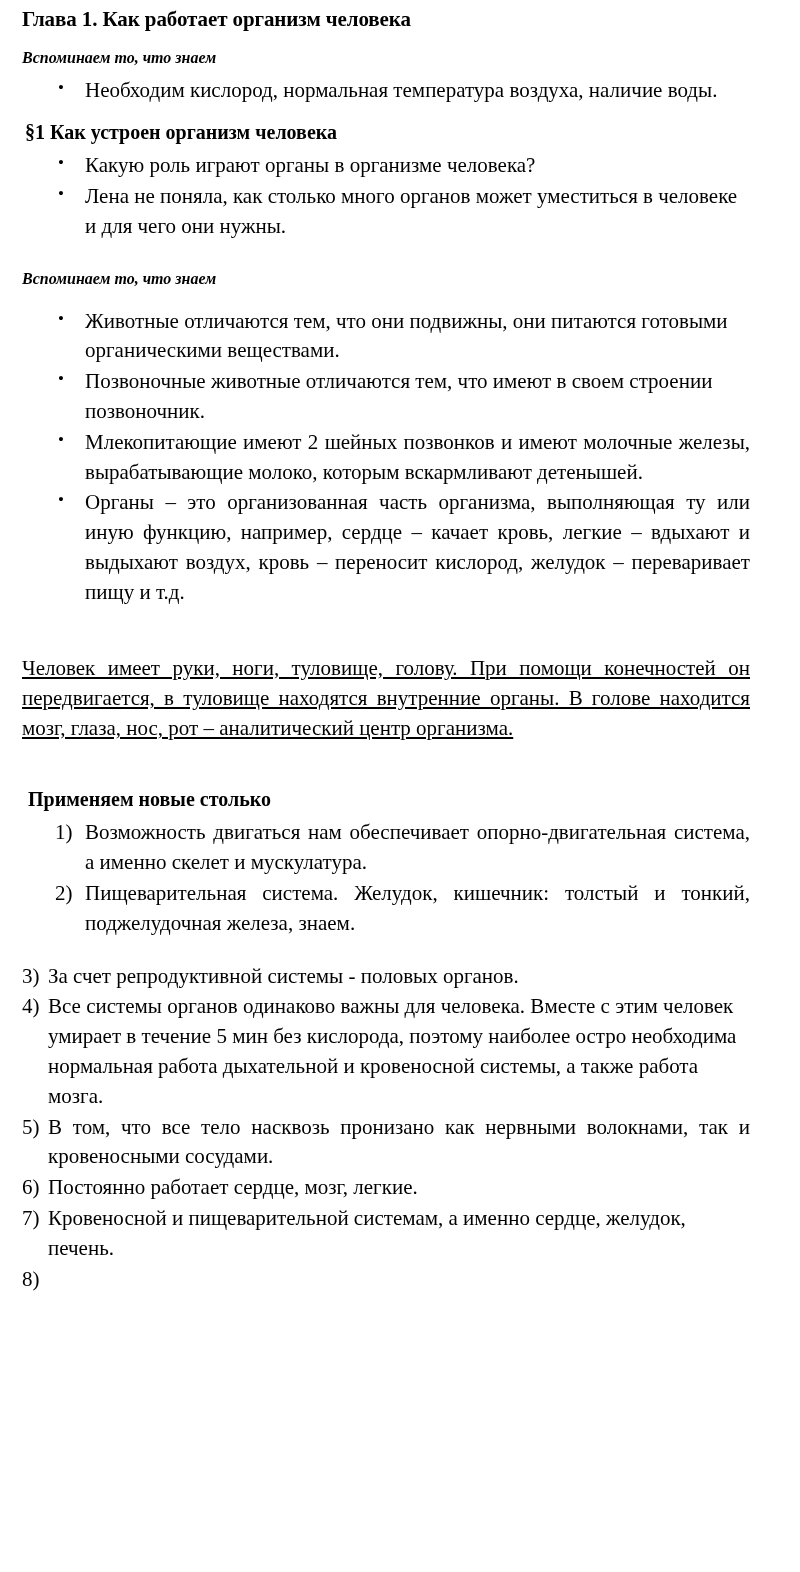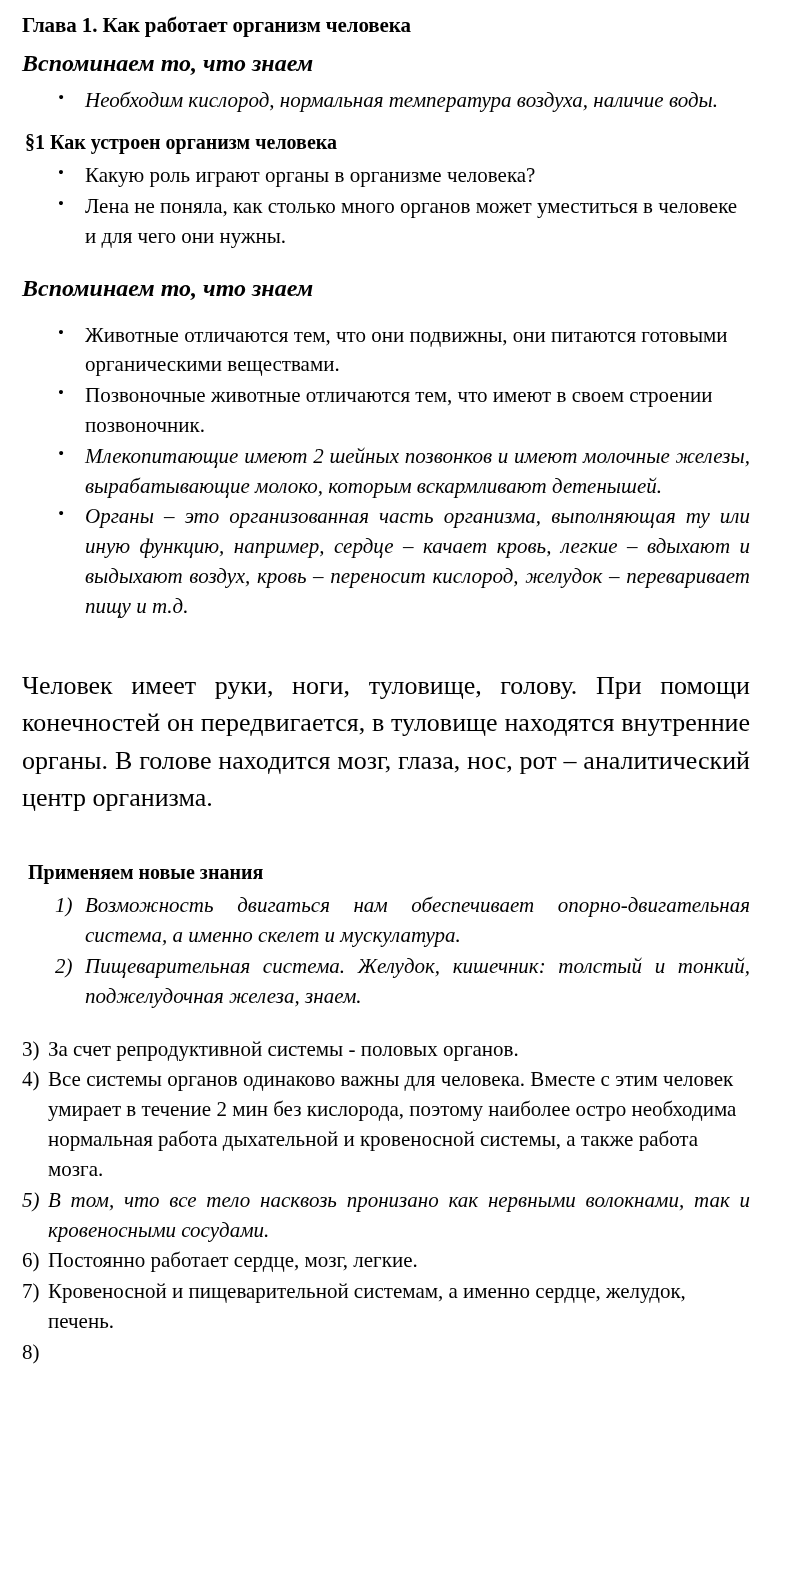--- a/index.html
+++ b/index.html
@@ -13,37 +13,37 @@
     height: 1572px;
     font-family: "Liberation Serif", "DejaVu Serif", serif;
     color: #000000;
     overflow: hidden;
   }
   .page {
     position: relative;
     width: 800px;
     height: 1368px;
     box-sizing: border-box;
-    padding: 12px 50px 0 22px;
+    padding: 6px 50px 0 22px;
   }
 
   
   .chapter-title {
     font-size: 21px;
     font-weight: bold;
     line-height: 1.25;
     margin: 0 0 10px 0;
     letter-spacing: -0.1px;
   }
   .recall-heading {
-    font-size: 24px;
+    font-size: 16px;
     font-weight: bold;
     font-style: italic;
     line-height: 1.25;
-    margin: 10px 0 8px 0;
+    margin: 16px 0 8px 0;
   }
   .section-heading {
     font-size: 20px;
     font-weight: bold;
     line-height: 1.25;
     margin: 14px 0 6px 3px;
   }
   .apply-heading {
     font-size: 20px;
     font-weight: bold;
@@ -65,29 +65,30 @@
     margin: 0 0 1px 0;
   }
   ul.bullets > li::before {
     content: "\2022";
     position: absolute;
     left: 36px;
     top: -1px;
     font-size: 17px;
     line-height: 1.58;
   }
-  li.just-all { text-align: justify; text-align-last: left; font-style: italic; }
+  li.just-all { text-align: justify; text-align-last: left; }
 
   
   p.body-para {
-    font-size: 26px;
+    font-size: 21px;
     line-height: 1.44;
     margin: 0;
     text-align: justify;
     text-align-last: left;
+    text-decoration: underline;
   }
 
   
   ol.numbered {
     list-style: none;
     margin: 0;
     padding: 0;
   }
   ol.numbered > li {
     position: relative;
@@ -149,39 +150,39 @@
     <li class="just-all">Млекопитающие имеют 2 шейных позвонков и имеют молочные железы, вырабатывающие молоко, которым вскармливают детенышей.</li>
     <li class="just-all">Органы – это организованная часть организма, выполняющая ту или иную функцию, например, сердце – качает кровь, легкие – вдыхают и выдыхают воздух, кровь – переносит кислород, желудок – переваривает пищу и т.д.</li>
   </ul>
 
   <div class="gap-xl"></div>
 
   <p class="body-para">Человек имеет руки, ноги, туловище, голову. При помощи конечностей он передвигается, в туловище находятся внутренние органы. В голове находится мозг, глаза, нос, рот – аналитический центр организма.</p>
 
   <div class="gap-xl"></div>
 
-  <h2 class="apply-heading">Применяем новые знания</h2>
+  <h2 class="apply-heading">Применяем новые столько</h2>
 
   <ol class="numbered indented">
     <li class="just-all">
       <span class="num">1)</span><span>Возможность двигаться нам обеспечивает опорно-двигательная система, а именно скелет и мускулатура.</span>
     </li>
     <li class="just-all">
       <span class="num">2)</span><span>Пищеварительная система. Желудок, кишечник: толстый и тонкий, поджелудочная железа, знаем.</span>
     </li>
   </ol>
 
   <div class="gap-md"></div>
 
   <ol class="numbered outdented">
     <li>
       <span class="num">3)</span><span>За счет репродуктивной системы -  половых органов.</span>
     </li>
     <li>
-      <span class="num">4)</span><span>Все системы органов одинаково важны для человека. Вместе с этим человек умирает в течение 2 мин без кислорода, поэтому наиболее остро необходима нормальная работа дыхательной и кровеносной системы, а также работа мозга.</span>
+      <span class="num">4)</span><span>Все системы органов одинаково важны для человека. Вместе с этим человек умирает в течение 5 мин без кислорода, поэтому наиболее остро необходима нормальная работа дыхательной и кровеносной системы, а также работа мозга.</span>
     </li>
     <li class="just-all">
       <span class="num">5)</span><span>В том, что все тело насквозь пронизано как нервными волокнами, так и кровеносными сосудами.</span>
     </li>
     <li>
       <span class="num">6)</span><span>Постоянно работает сердце, мозг, легкие.</span>
     </li>
     <li>
       <span class="num">7)</span><span>Кровеносной и пищеварительной системам, а именно сердце, желудок, печень.</span>
     </li>

